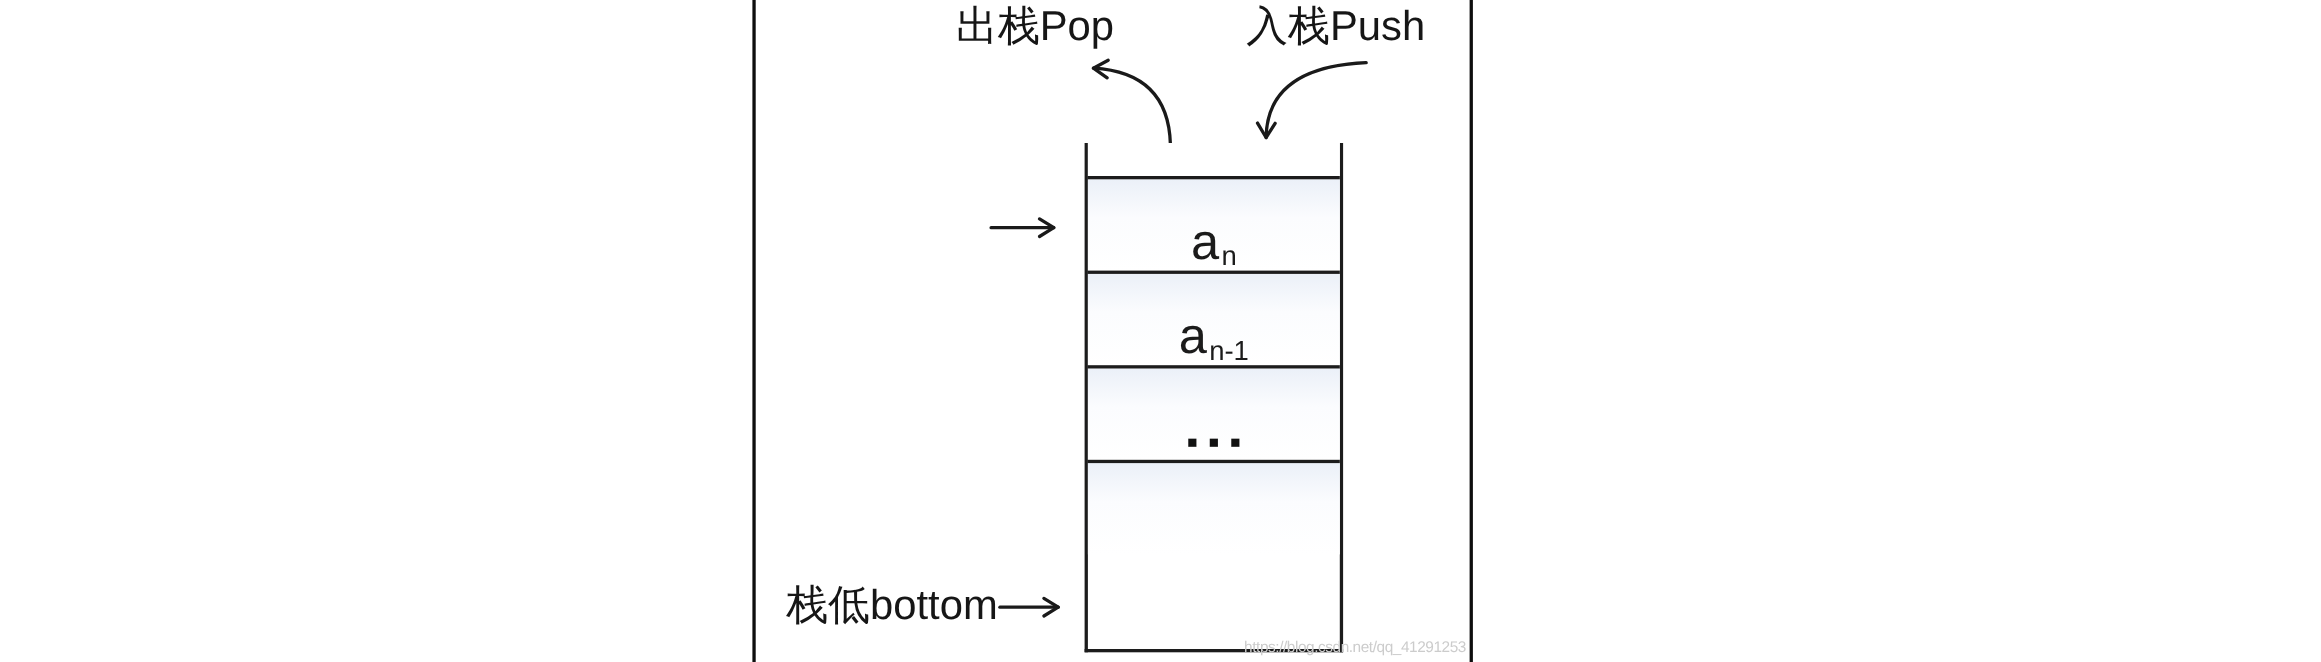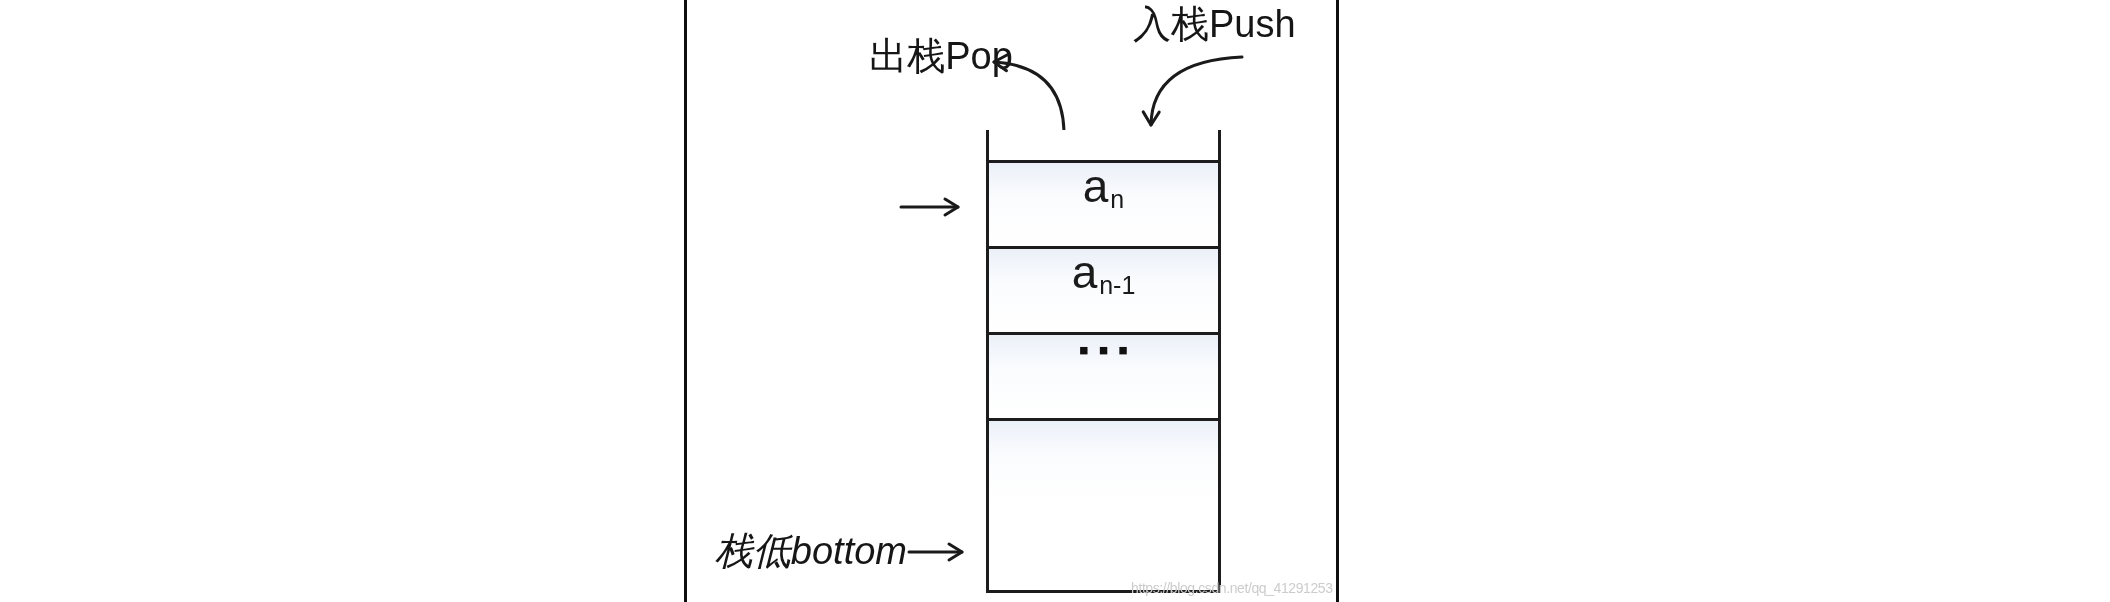--- a/index.html
+++ b/index.html
@@ -24,33 +24,33 @@
     border-left:3px solid #1c1c1c;
     border-right:3px solid #1c1c1c;
     border-bottom:3px solid #1c1c1c;
     background:#ffffff;
   }
   .stack-mouth{height:30px;background:#ffffff;}
   .cell{
     height:86px;
     box-sizing:border-box;
     border-top:3px solid #1c1c1c;
-    display:flex;align-items:flex-start;justify-content:center;
+    display:flex;align-items:flex-end;justify-content:center;
     background:linear-gradient(180deg,#ebf0f8 0%,#fbfcfe 42%,#ffffff 100%);
   }
   .cell-text{font-size:46px;color:#1b1b1b;line-height:1;}
   .cell-text .sub{font-size:25px;vertical-align:-6px;margin-left:2px;}
   .dots-text{font-size:30px;font-weight:bold;color:#111;letter-spacing:9px;padding-left:9px;line-height:1;}
 
   
   .lbl{position:absolute;font-size:38px;line-height:44px;white-space:nowrap;color:#161616;}
-  .lbl.pop{left:841px;top:2px;width:200px;text-align:center;margin-top:32px;}
+  .lbl.pop{left:841px;top:2px;width:200px;text-align:center;}
   .lbl.push{left:1133px;top:2px;width:200px;text-align:left;}
   .lbl.top{left:690px;top:184px;width:200px;text-align:right;}
-  .lbl.bottom{left:655px;top:529px;width:252px;text-align:right;font-style:italic;}
+  .lbl.bottom{left:655px;top:529px;width:252px;text-align:right;}
 
   .arrows{position:absolute;left:0;top:0;pointer-events:none;}
 
   .watermark{
     position:absolute;left:1131px;top:580px;
     font-size:14px;letter-spacing:-0.4px;
     color:#cccccc;white-space:nowrap;z-index:6;
   }
 </style>
 </head>

